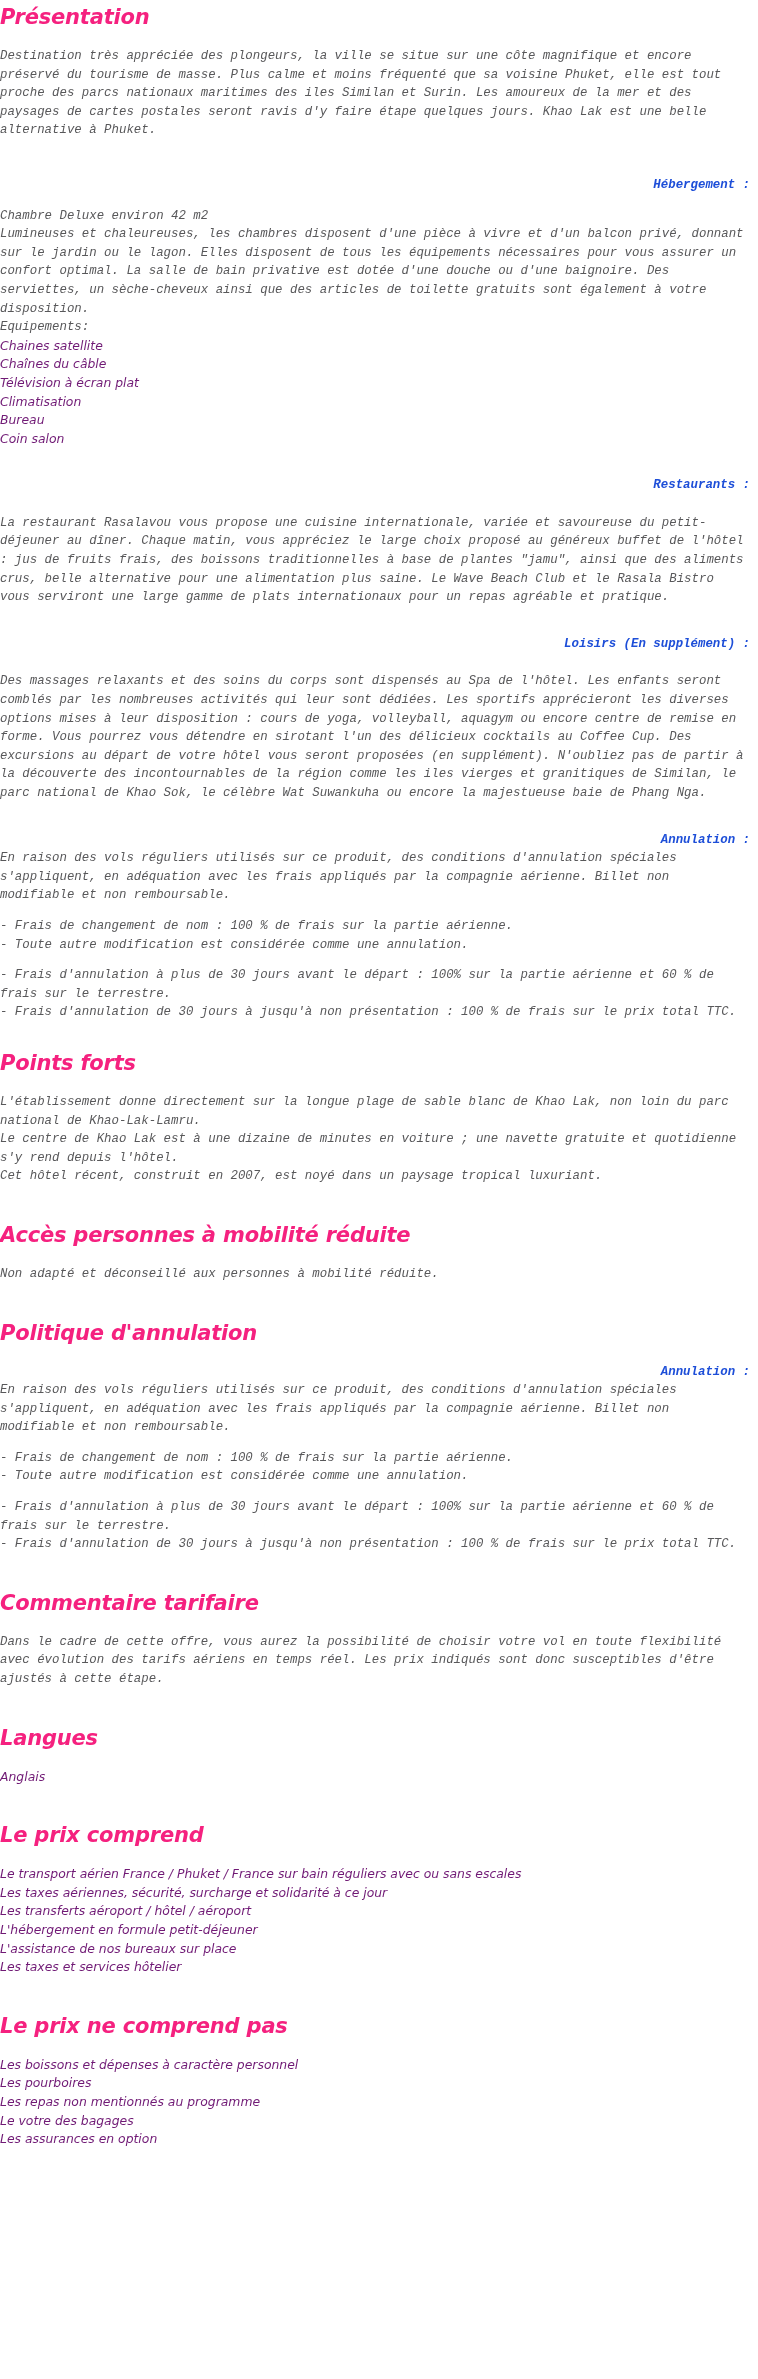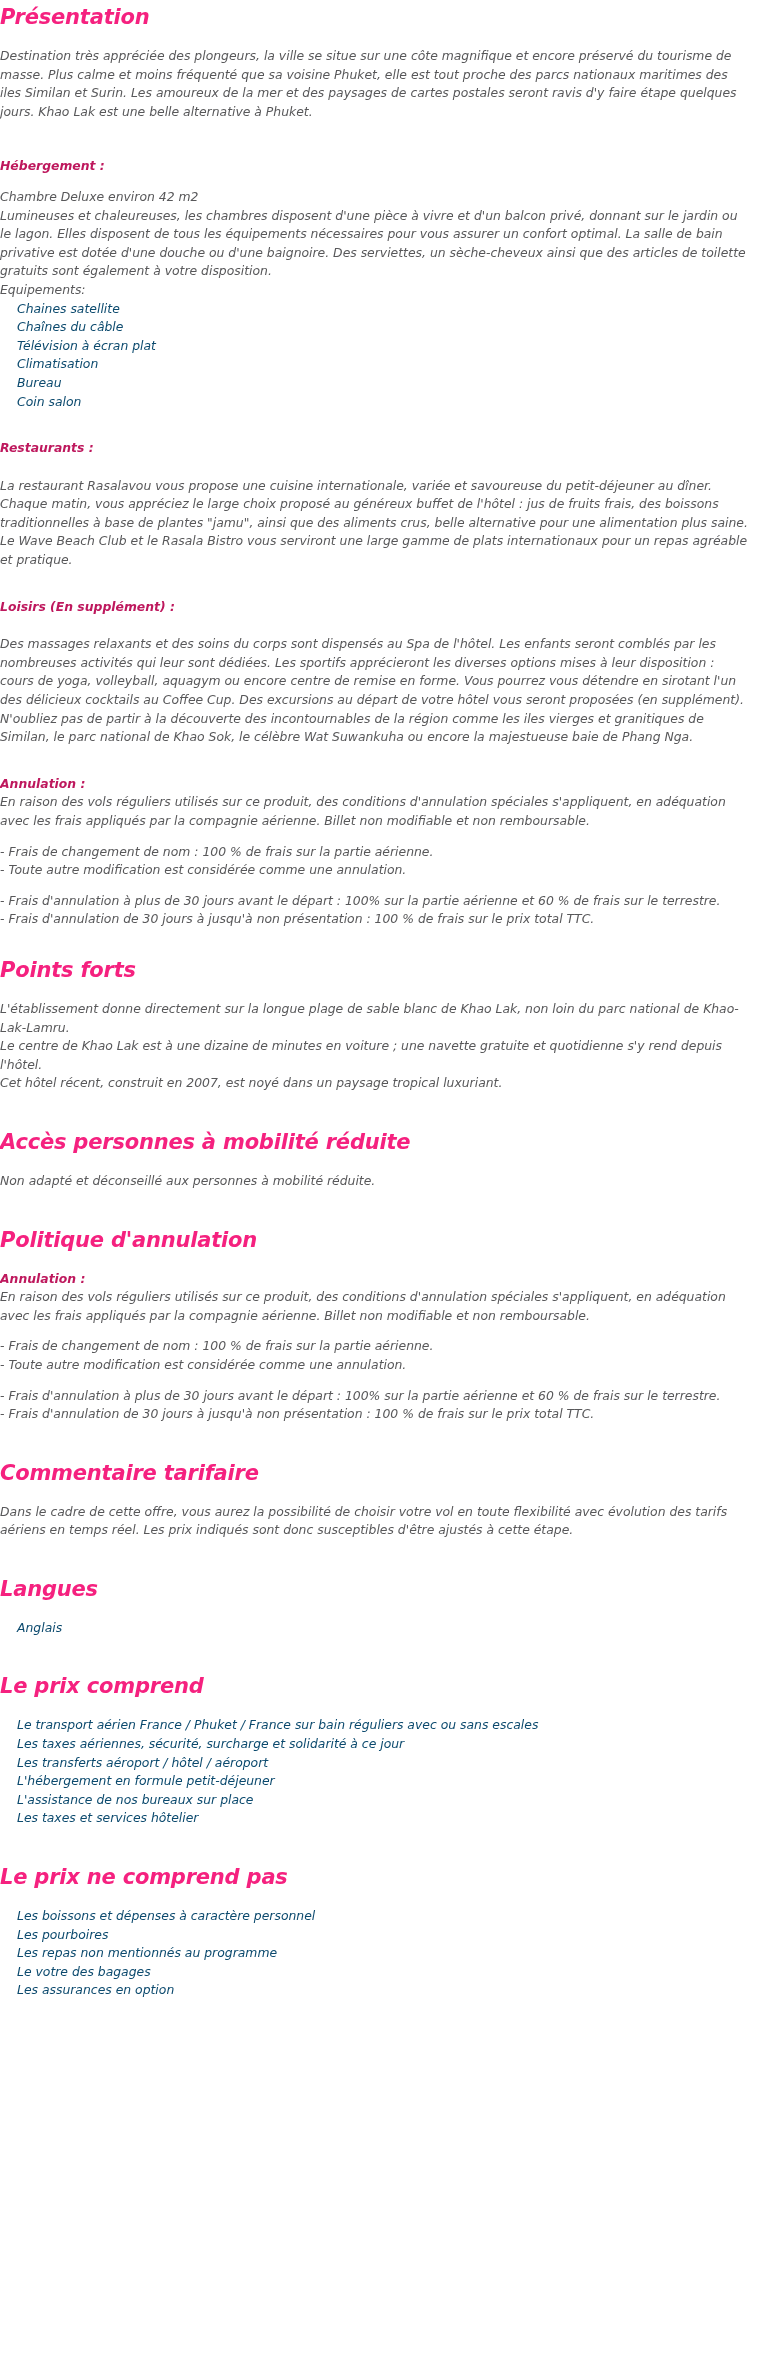--- a/index.html
+++ b/index.html
@@ -36,38 +36,39 @@
   p.sub-title,
   p.line {
     font-style: italic;
     font-size: 12.4px;
     line-height: 18.6px;
     color: #58585a;
     margin: 0;
     padding: 0;
     max-width: 752px;
     text-align: left;
+    font-family: Liberation Mono, monospace;
   }
 
   p.sub-title {
     font-weight: bold;
-    color: #be185d;
+    color: #1d4ed8;
+    text-align: right;
   }
   .gap-s  { height: 12px; }
   .gap-m  { height: 19px; }
   .gap-l  { height: 28px; }
   .gap-xl { height: 36px; }
   .gap-title { height: 17px; }
   .list { margin: 0; padding: 0; list-style: none; }
   .list li {
     font-style: italic;
     font-size: 12.4px;
     line-height: 18.6px;
-    color: #0c4a6e;
-    padding-left: 17px;
+    color: #701a75;
   }
   .top-pad { height: 4px; }
 </style>
 </head>
 <body>
 
 <div class="page">
 
   <div class="top-pad"></div>
 

